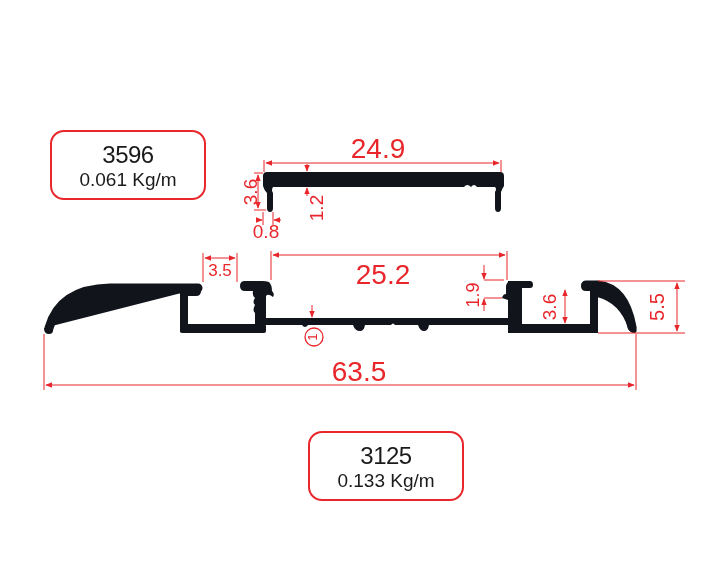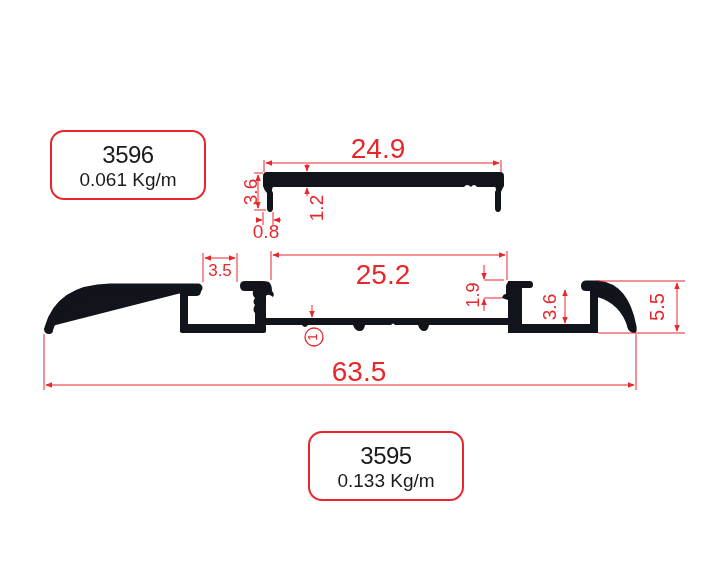--- a/index.html
+++ b/index.html
@@ -22,21 +22,21 @@
   </style>
 </head>
 <body>
 
 <div class="label-box" id="box-3596">
   <span class="code">3596</span>
   <span class="weight">0.061 Kg/m</span>
 </div>
 
 <div class="label-box" id="box-3595">
-  <span class="code">3595</span>
+  <span class="code">3125</span>
   <span class="weight">0.133 Kg/m</span>
 </div>
 
 <svg width="708" height="586" viewBox="0 0 708 586">
   <defs>
     <marker id="arr" viewBox="0 0 10 10" refX="9" refY="5" markerWidth="7" markerHeight="7" orient="auto-start-reverse">
       <path d="M0,1 L10,5 L0,9 z" fill="#e8262b"></path>
     </marker>
   </defs>
 

